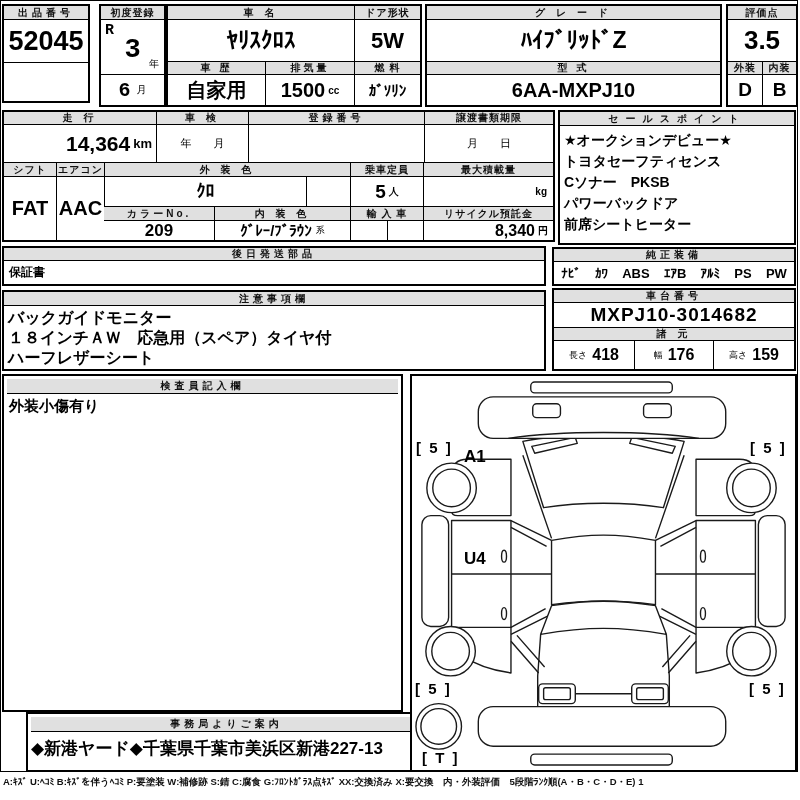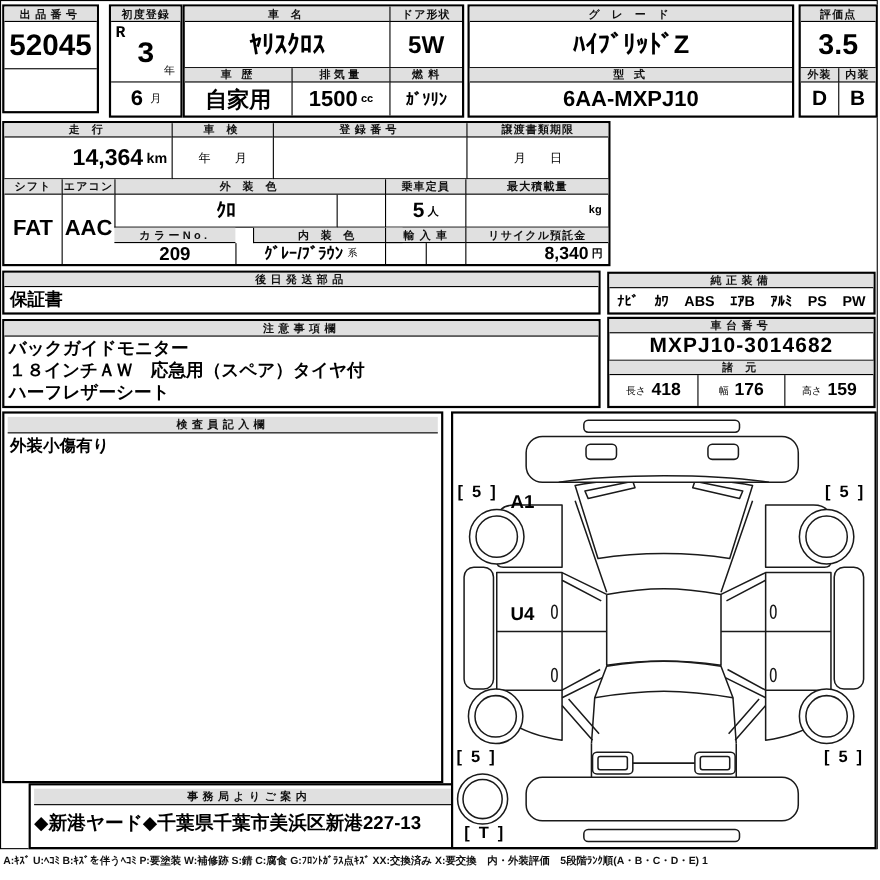--- a/index.html
+++ b/index.html
@@ -104,41 +104,51 @@
     <div class="cell bb bl" style="left:346px;top:65px;width:73px;height:30px;">
       <span class="big" style="font-size:19px;">5</span>
       <span class="unit">人</span>
     </div>
     <div class="cell right bb bl" style="left:419px;top:65px;width:130px;height:30px;padding-right:6px;">
       <span></span>
       <span class="unit">kg</span>
     </div>
 
     <div class="cell gray hdr bb" style="left:100px;top:95px;width:110px;height:14px;letter-spacing:3px;">カラーNo.</div>
-    <div class="cell gray hdr bb bl" style="left:226px;top:95px;width:136px;height:14px;font-family:Liberation Serif, serif;">内 装 色</div>
+    <div class="cell gray hdr bb bl" style="left:210px;top:95px;width:136px;height:14px;">内 装 色</div>
     <div class="cell gray hdr2 bb bl" style="left:346px;top:95px;width:73px;height:14px;">輸 入 車</div>
     <div class="cell gray hdr2 bb bl" style="left:419px;top:95px;width:130px;height:14px;">リサイクル預託金</div>
 
     <div class="cell big" style="left:100px;top:109px;width:110px;height:19px;font-size:17px;">209</div>
     <div class="cell bl" style="left:210px;top:109px;width:136px;height:19px;">
       <span class="big" style="font-size:15px;">ｸﾞﾚｰ/ﾌﾞﾗｳﾝ</span>
       <span style="font-size:9px;margin-left:4px;">系</span>
     </div>
     <div class="cell bl" style="left:346px;top:109px;width:37px;height:19px;"></div>
     <div class="cell bl" style="left:383px;top:109px;width:36px;height:19px;"></div>
     <div class="cell right bl" style="left:419px;top:109px;width:130px;height:19px;padding-right:5px;">
       <span class="big" style="font-size:16px;">8,340</span>
       <span class="unit">円</span>
     </div>
   </div>
 
+  <div class="box" style="left:558px;top:110px;width:238px;height:135px;">
+    <div class="cell gray hdr bb" style="left:0;top:0;width:234px;height:14px;letter-spacing:7px;">セールスポイント</div>
+    <div class="lines" style="left:4px;top:18px;width:228px;font-size:14px;line-height:21px;">
+      <div>★オークションデビュー★</div>
+      <div>トヨタセーフティセンス</div>
+      <div>Cソナー　PKSB</div>
+      <div>パワーバックドア</div>
+      <div>前席シートヒーター</div>
+    </div>
+  </div>
 
   <div class="box" style="left:2px;top:246px;width:544px;height:40px;">
     <div class="cell gray hdr bb" style="left:0;top:0;width:540px;height:13px;">後日発送部品</div>
-    <div class="cell left big" style="left:0;top:13px;width:540px;height:23px;font-size:16px;padding-left:5px;">保証書</div>
+    <div class="cell left big" style="left:0;top:13px;width:540px;height:23px;font-size:12px;padding-left:5px;">保証書</div>
   </div>
 
   <div class="box" style="left:552px;top:247px;width:244px;height:39px;">
     <div class="cell gray hdr bb" style="left:0;top:0;width:240px;height:13px;">純正装備</div>
     <div class="cell" style="left:0;top:13px;width:240px;height:22px;justify-content:space-around;font-weight:bold;font-size:13px;">
       <span>ﾅﾋﾞ</span>
       <span>ｶﾜ</span>
       <span>ABS</span>
       <span>ｴｱB</span>
       <span>ｱﾙﾐ</span>

